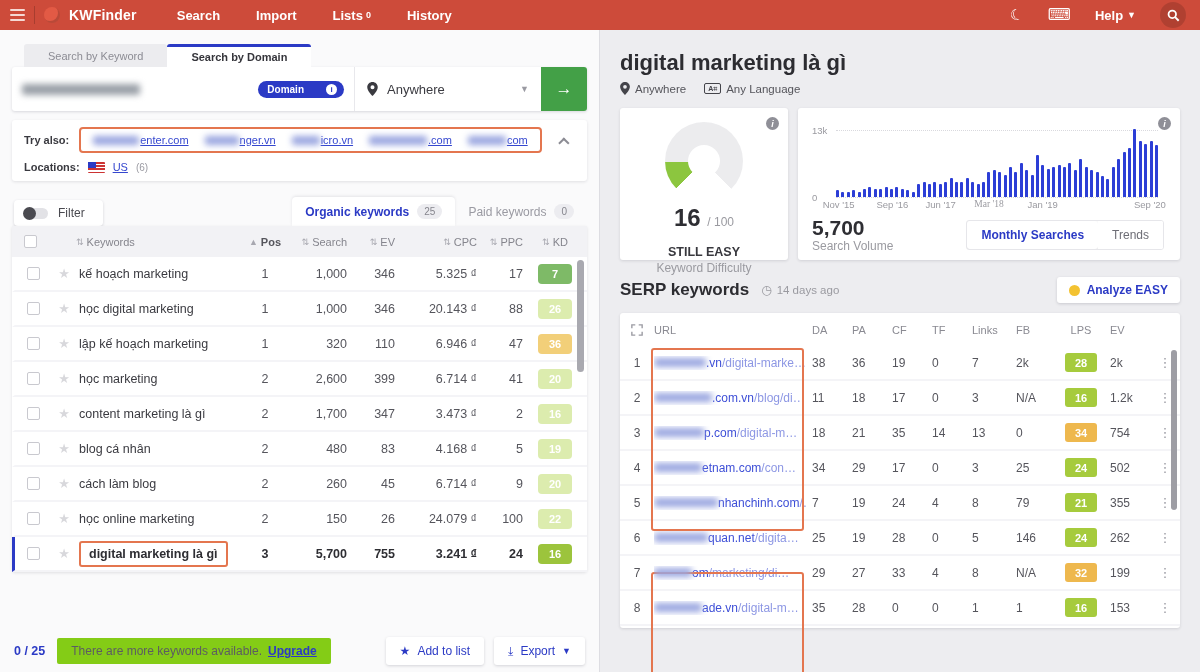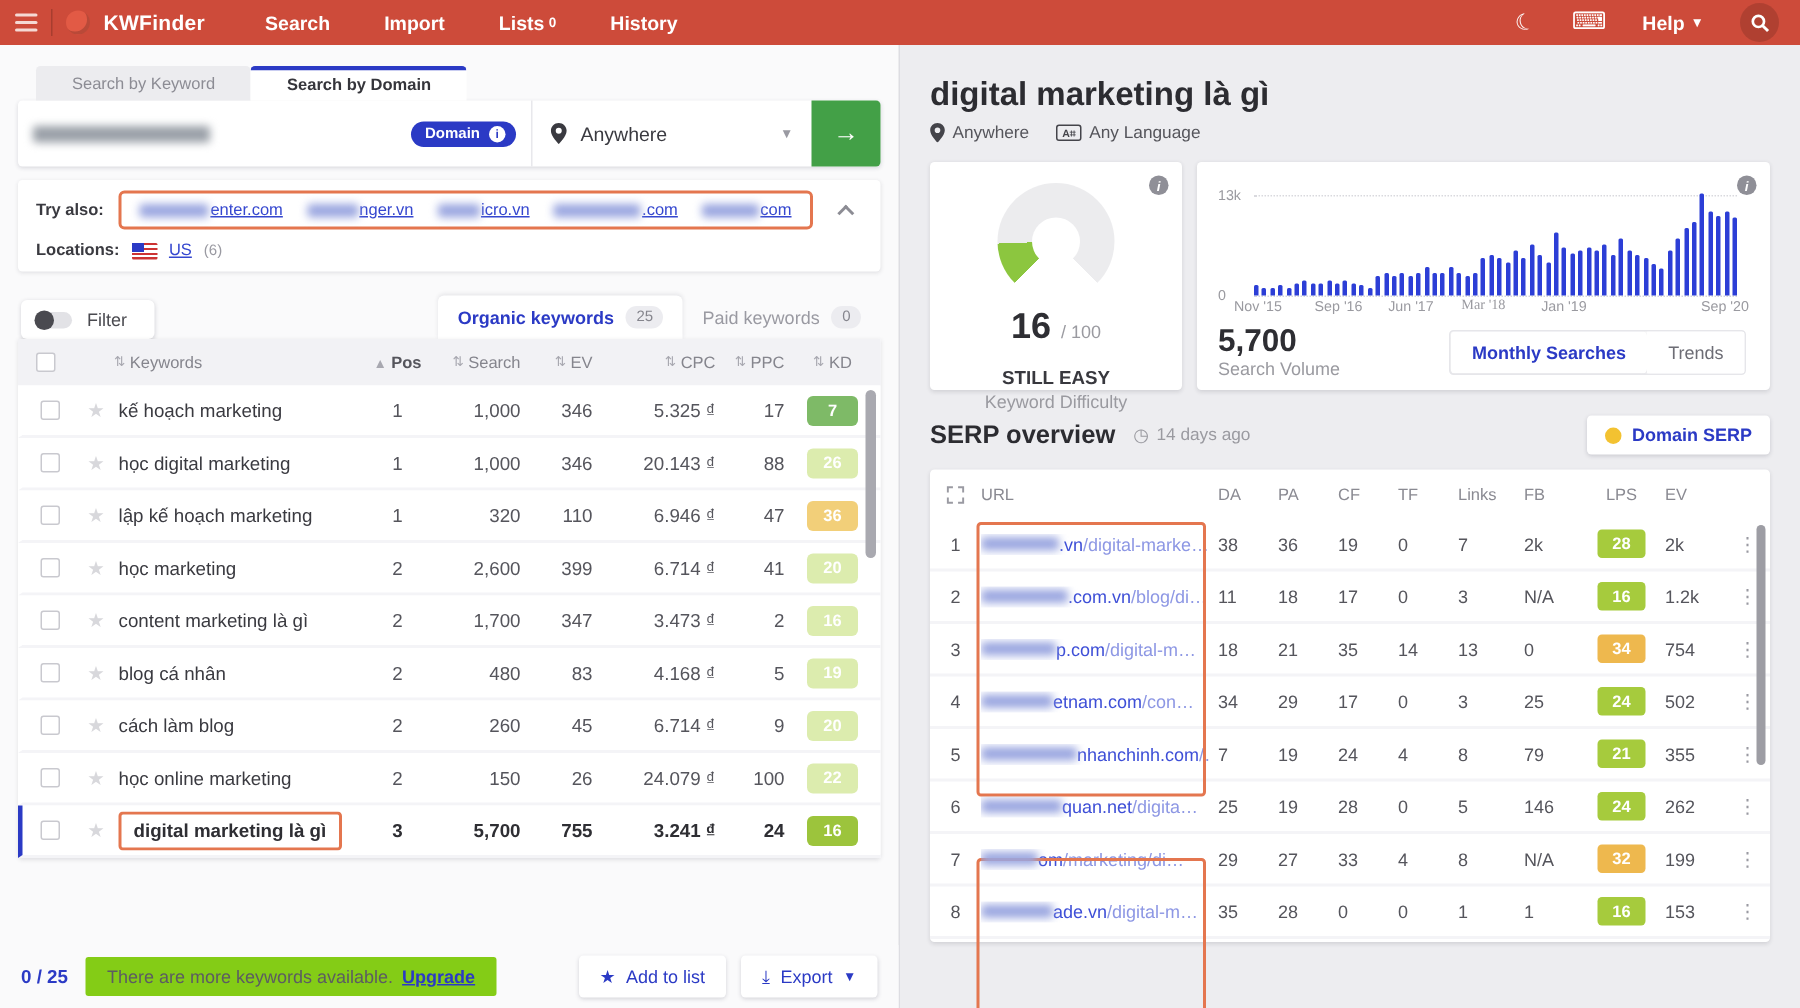--- a/index.html
+++ b/index.html
@@ -31,21 +31,21 @@
 
   .st-tabs { display:flex; margin-left:12px; }
   .st-tab { height:23px; padding:0 24px; font-size:11px; color:#8c8c94; background:#ececef; display:flex; align-items:center; border-radius:3px 3px 0 0; cursor:pointer; }
   .st-tab.active { background:#fff; color:#35353b; font-weight:bold; border-top:3px solid #2b3ac5; }
 
   .search-form { display:flex; background:#fff; border-radius:3px; box-shadow:0 1px 3px rgba(40,40,60,.16); height:44px; align-items:center; }
   .domain-input { flex:1; display:flex; align-items:center; justify-content:space-between; padding:0 10px; border-right:1px solid #e8e8ec; height:100%; }
   .blurbar { display:inline-block; height:11px; border-radius:2px; filter:blur(3px); }
   .blur-gray { background:#9aa0a8; }
   .blur-blue { background:#9aa6e0; height:9px; }
-  .domain-badge { background:#2b3ac5; color:#fff; font-size:10px; font-weight:bold; padding:3px 7px 3px 9px; border-radius:10px; display:flex; align-items:center; gap:6px;text-align:right; }
+  .domain-badge { background:#2b3ac5; color:#fff; font-size:10px; font-weight:bold; padding:3px 7px 3px 9px; border-radius:10px; display:flex; align-items:center; gap:22px;text-align:right; }
   .domain-badge .i-circle { width:11px; height:11px; border-radius:50%; background:#fff; color:#2b3ac5; font-size:8px; font-weight:bold; display:flex; align-items:center; justify-content:center; }
   .loc-select { display:flex; align-items:center; gap:9px; padding:0 12px; width:186px; height:100%; cursor:pointer; }
   .loc-select .pin { font-size:13px; color:#2e2e33; }
   .loc-select .val { flex:1; font-size:13px; color:#3a3a40; }
   .loc-select .caret { color:#9a9aa2; font-size:9px; }
   .go-btn { width:46px; height:44px; background:#43a047; border:none; border-radius:0 3px 3px 0; color:#fff; font-size:17px; font-weight:bold; cursor:pointer; }
 
   .try-card { margin-top:9px; background:#fff; border-radius:3px; box-shadow:0 1px 3px rgba(40,40,60,.12); padding:7px 12px 8px 12px; }
   .try-row { display:flex; align-items:center; gap:10px; }
   .try-label { font-size:11px; font-weight:bold; color:#3a3a40; white-space:nowrap; }
@@ -594,28 +594,28 @@
           </div>
           <div class="seg">
             <button class="on">Monthly Searches</button>
             <button class="off">Trends</button>
           </div>
         </div>
       </div>
     </div>
 
     <div class="serp-head">
-      <span class="serp-title">SERP overview</span>
+      <span class="serp-title">SERP keywords</span>
       <span class="serp-ago">
           <span style="font-size:12px">◷</span>
           <span>14 days ago</span>
         </span>
       <button class="analyze">
           <span class="dot-y"></span>
-          <span>Domain SERP</span>
+          <span>Analyze EASY</span>
         </button>
     </div>
 
     <div class="card serp-card">
       <div class="srow shead">
         <span class="s-exp">
           <svg width="12" height="12" viewBox="0 0 14 14">
               <path d="M1 5V1h4M9 1h4v4M13 9v4H9M5 13H1V9" fill="none" stroke="#9a9aa2" stroke-width="1.6"></path>
             </svg>
         </span>

